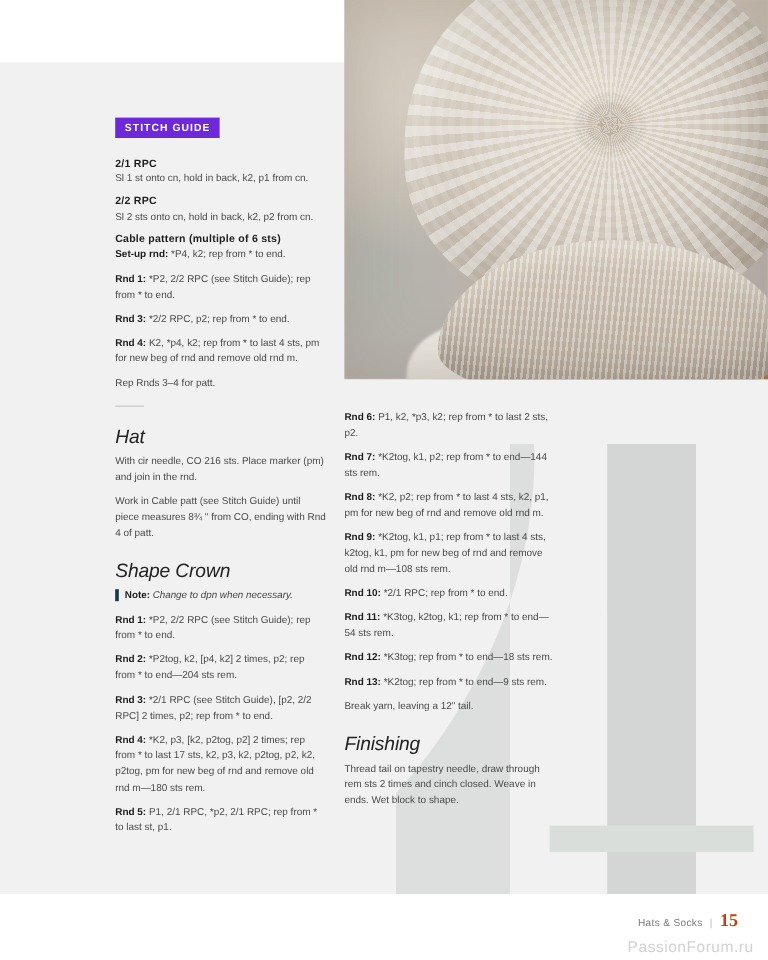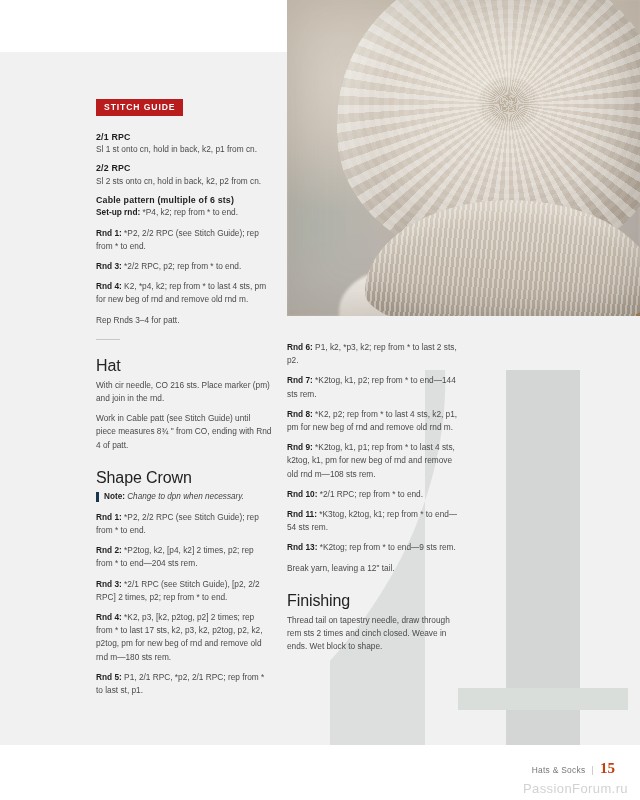--- a/index.html
+++ b/index.html
@@ -96,35 +96,35 @@
     box-shadow:inset 0 0 56px rgba(120,112,100,.26);
   }
 
   
   .col{position:absolute;color:#3c3c3c;}
   .col-left{left:96px;top:96px;width:176px;}
   .col-right{left:287px;top:341px;width:178px;}
 
   .badge{
     display:inline-block;
-    background:#b91c1c;color:#ffffff;
+    background:#6d28d9;color:#ffffff;
     font-size:8.6px;font-weight:bold;letter-spacing:.9px;
     padding:3.5px 8px 3.5px 8px;
     margin-bottom:9px;
   }
 
   .term{font-size:8.8px;font-weight:bold;color:#1d1d1d;margin:7px 0 1.5px 0;letter-spacing:.2px;}
   .term:first-of-type{margin-top:0;}
 
   p.t{font-size:8.3px;line-height:13.2px;color:#4a4a4a;margin:0 0 7px 0;}
   p.t b{color:#1d1d1d;font-weight:bold;}
 
   h2.sec{
     font-size:16px;font-weight:normal;color:#222222;
-    margin:17px 0 4px 0;letter-spacing:-.1px;
+    margin:17px 0 4px 0;letter-spacing:-.1px;font-style:italic;
   }
 
   .note{
     display:flex;align-items:flex-start;gap:5px;
     margin:0 0 8px 0;
   }
   .note-bar{
     flex:0 0 auto;width:3px;height:10px;background:#17374f;margin-top:1.5px;
   }
   .note-txt{font-size:8.2px;line-height:12px;font-style:italic;color:#444444;}
@@ -229,20 +229,21 @@
   <div class="col col-right">
 
     <p class="t"><b>Rnd 6:</b><span> P1, k2, *p3, k2; rep from * to last 2 sts, p2.</span></p>
     <p class="t"><b>Rnd 7:</b><span> *K2tog, k1, p2; rep from * to end—144 sts rem.</span></p>
     <p class="t"><b>Rnd 8:</b><span> *K2, p2; rep from * to last 4 sts, k2, p1, pm for new beg of rnd and remove old rnd m.</span></p>
     <p class="t"><b>Rnd 9:</b><span> *K2tog, k1, p1; rep from * to last 4 sts, k2tog, k1, pm for new beg of rnd and remove old rnd m—108 sts rem.</span></p>
     <p class="t"><b>Rnd 10:</b><span> *2/1 RPC; rep from * to end.</span></p>
 
 
     <p class="t"><b>Rnd 11:</b><span> *K3tog, k2tog, k1; rep from * to end—54 sts rem.</span></p>
+    <p class="t"><b>Rnd 12:</b><span> *K3tog; rep from * to end—18 sts rem.</span></p>
     <p class="t"><b>Rnd 13:</b><span> *K2tog; rep from * to end—9 sts rem.</span></p>
 
     <p class="t">Break yarn, leaving a 12ʺ tail.</p>
 
     <h2 class="sec">Finishing</h2>
     <p class="t">Thread tail on tapestry needle, draw through rem sts 2 times and cinch closed. Weave in ends. Wet block to shape.</p>
 
   </div>
 
   <div class="footer">

